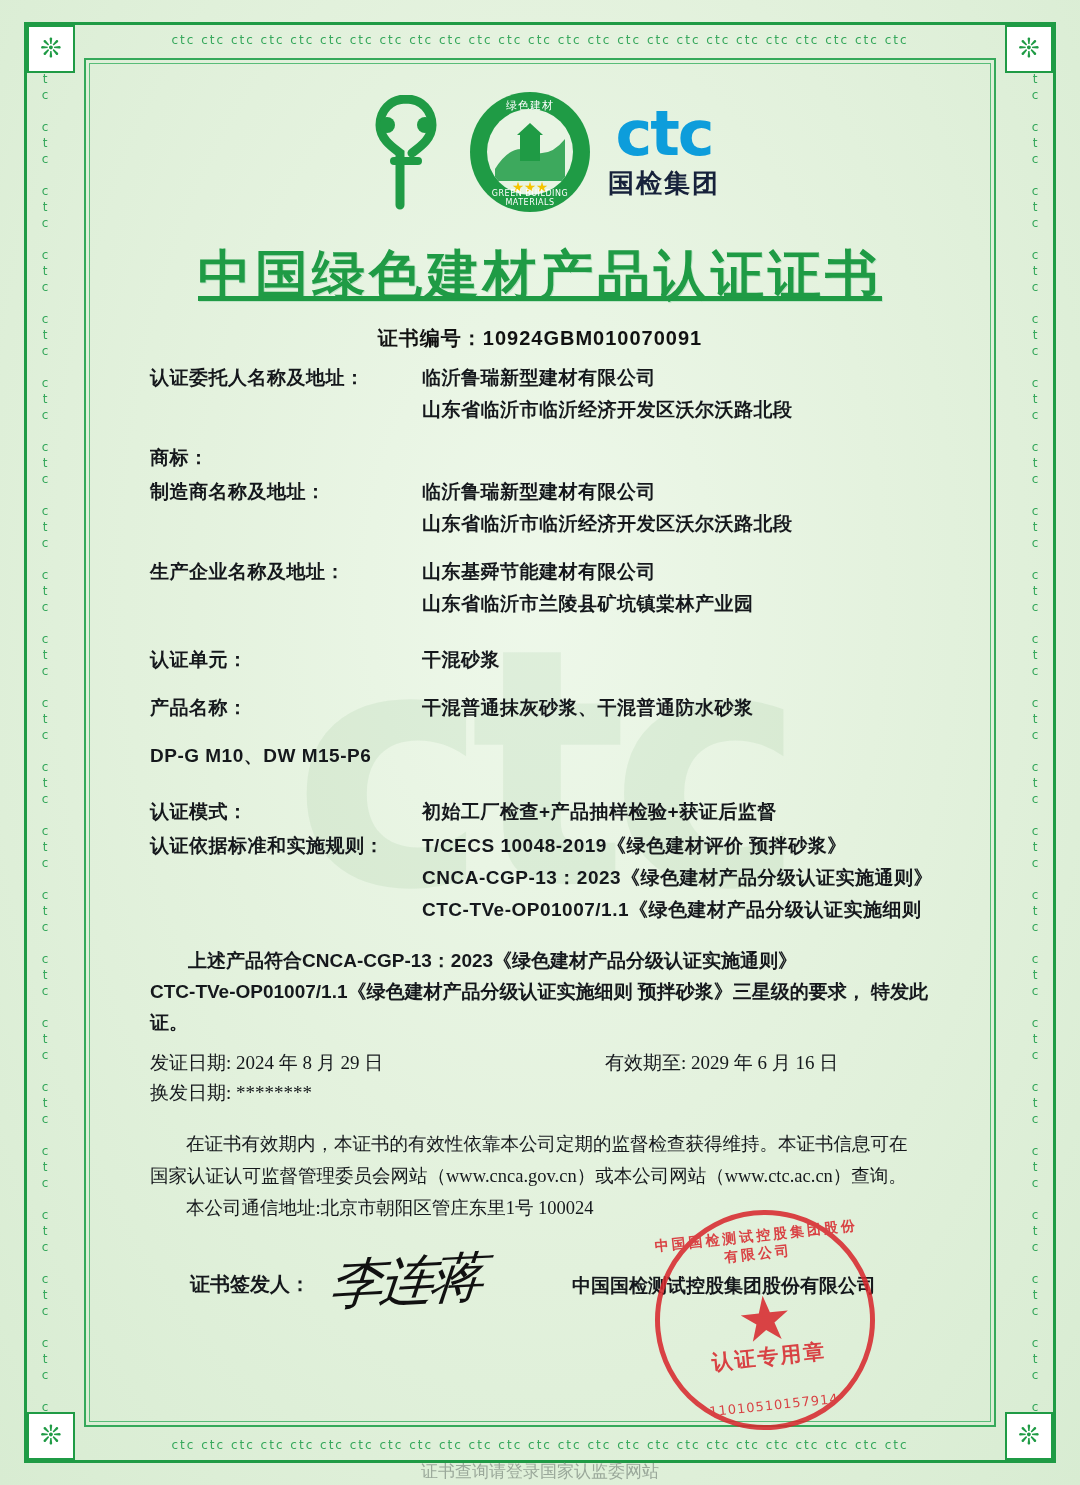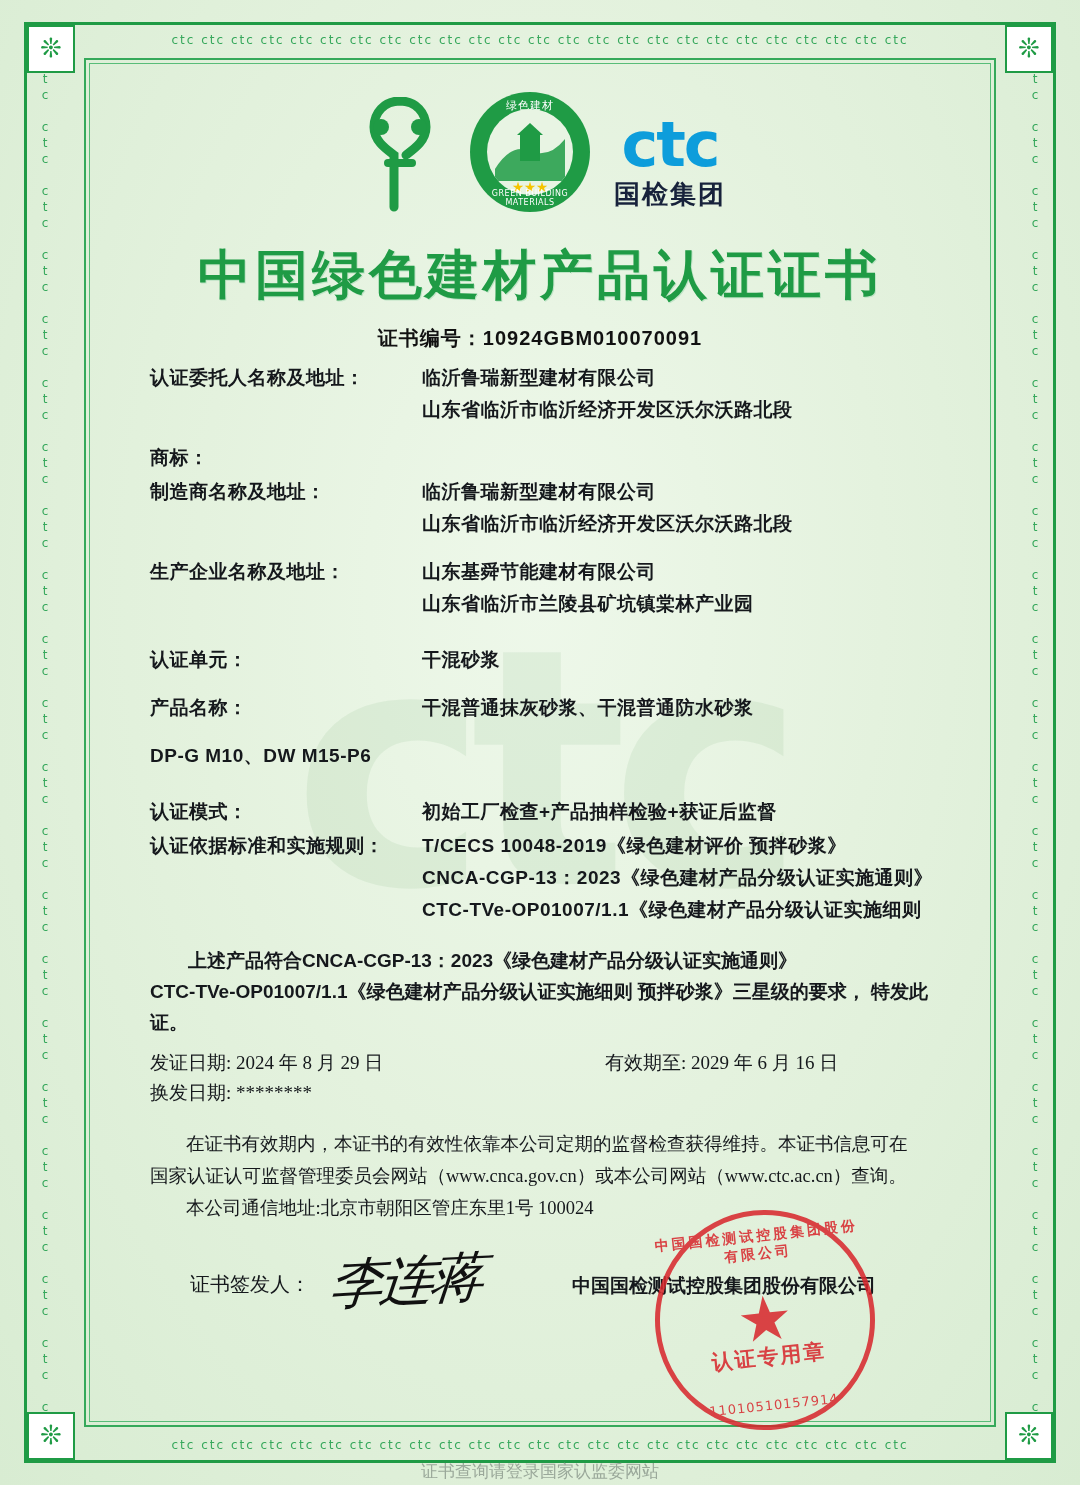--- a/index.html
+++ b/index.html
@@ -67,21 +67,21 @@
     color:rgba(120,175,120,0.13);
     letter-spacing:-18px;
     line-height:300px;
     user-select:none;
     pointer-events:none;
   }
 
   
   .logo-row{
     position:absolute;left:0;right:0;top:92px;
-    display:flex;justify-content:center;align-items:flex-end;gap:24px;
+    display:flex;justify-content:center;align-items:center;gap:18px;
   }
   .logo-gp{width:92px;height:115px;position:relative;}
   .logo-gbm{width:120px;height:120px;border-radius:50%;position:relative;
     background:#1f9b45;display:flex;align-items:center;justify-content:center;}
   .gbm-inner{width:86px;height:86px;border-radius:50%;background:#e8f4e3;position:relative;overflow:hidden;}
   .gbm-text-top{
     position:absolute;left:0;right:0;top:6px;text-align:center;
     color:#fff;font-size:11px;font-family:"DejaVu Sans",sans-serif;letter-spacing:1px;
   }
   .gbm-arc{
@@ -102,20 +102,21 @@
   
   .title{
     position:absolute;left:0;right:0;top:240px;
     text-align:center;
     font-family:"Liberation Sans", sans-serif;
     font-weight:bold;
     font-size:53px;
     letter-spacing:4px;
     color:#1f9b45;
     text-shadow:1px 1px 0 #bfe4c6;
+    text-decoration:underline;
   }
   .cert-no{
     position:absolute;left:0;right:0;top:325px;
     text-align:center;
     font-family:"Liberation Sans", sans-serif;
     font-size:20px;font-weight:bold;color:#111;
     letter-spacing:1px;
   }
 
   
@@ -163,21 +164,21 @@
   }
   .notes .p1{text-indent:36px;}
   .notes .p2{text-indent:36px;}
 
   
   .sign-row{
     position:absolute;left:190px;top:1255px;width:780px;height:70px;
   }
   .sign-label{
     position:absolute;left:0;top:16px;
-    font-family:"Liberation Sans", sans-serif;font-weight:normal;font-size:20px;color:#15181c;
+    font-family:"Liberation Sans", sans-serif;font-weight:bold;font-size:20px;color:#15181c;
   }
   .sign-mark{
     position:absolute;left:140px;top:-10px;
     font-family:"Liberation Serif", serif;
     font-size:54px;color:#111;
     font-style:italic;
     transform:skewX(-8deg) rotate(-3deg);
     letter-spacing:-4px;
     white-space:nowrap;
   }

